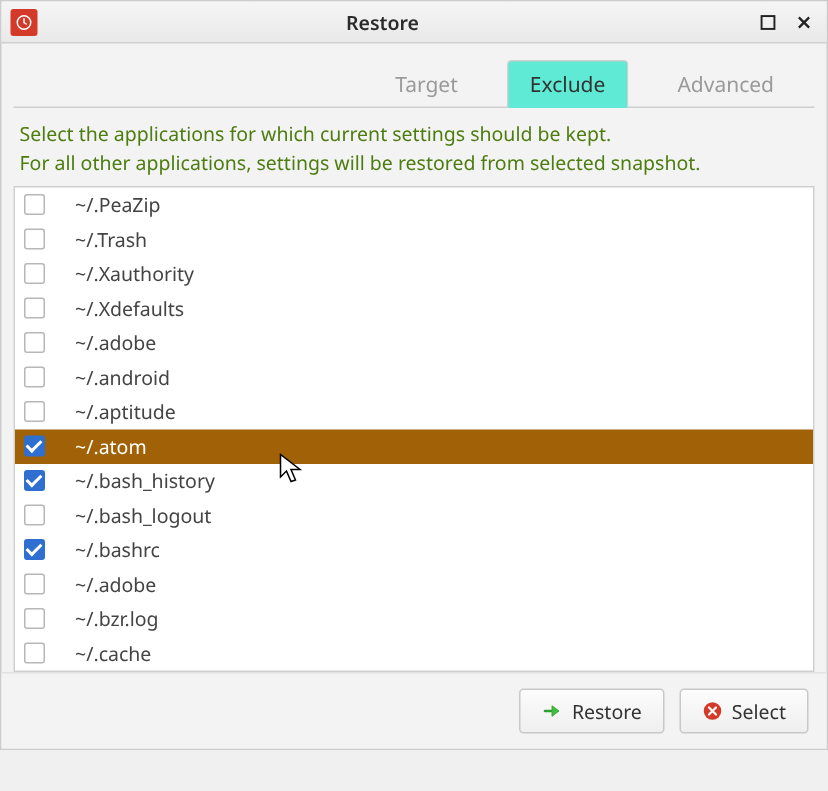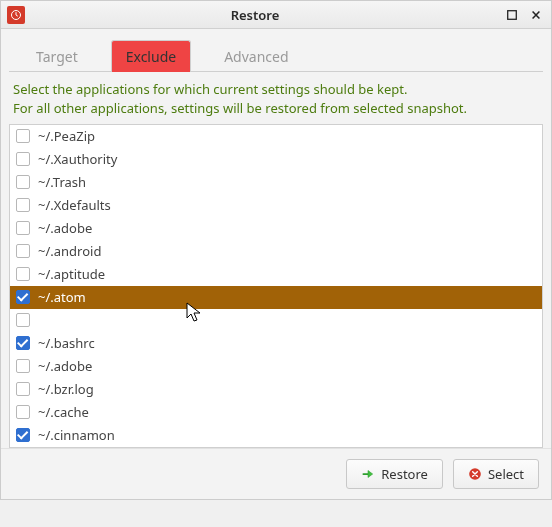--- a/index.html
+++ b/index.html
@@ -58,33 +58,34 @@
     flex-direction: column;
     padding: 6px 8px 0 8px;
     overflow: hidden;
   }
   .tabs {
     display: flex;
     align-items: flex-end;
     gap: 18px;
     padding: 4px 12px 0 12px;
     font-size: 14px;
+    justify-content: flex-end;
   }
   .tab {
     padding: 6px 14px;
     color: #9a9a9a;
     cursor: pointer;
     border: 1px solid transparent;
     border-bottom: none;
     position: relative;
     top: 1px;
   }
   .tab.active {
     color: #333;
-    background: #ef4444;
+    background: #5eead4;
     border-color: #cfcfcf;
     border-radius: 3px 3px 0 0;
   }
   .tab-underline {
     height: 1px;
     background: #cfcfcf;
     margin: 0 0 6px 0;
   }
   .instructions {
     color: #4d7c0f;
@@ -105,21 +106,21 @@
     overflow-y: scroll;
   }
   .list-scroll::-webkit-scrollbar { width: 11px; }
   .list-scroll::-webkit-scrollbar-track { background: #f0f0f0; }
   .list-scroll::-webkit-scrollbar-thumb { background: #c4c4c4; border-radius: 5px; }
   .row {
     display: flex;
     align-items: center;
     height: 23px;
     padding: 0 6px;
-    gap: 8px;
+    gap: 20px;
     color: #444;
     font-size: 13px;
     cursor: default;
   }
   .row.selected {
     background: #a16207;
     color: #fff;
   }
   .checkbox {
     width: 14px; height: 14px;
@@ -210,25 +211,25 @@
     </div>
 
     <div class="list-wrap">
       <div class="list-scroll" id="list">
           <div class="row">
             <div class="checkbox"></div>
             <span>~/.PeaZip</span>
           </div>
           <div class="row">
             <div class="checkbox"></div>
+            <span>~/.Trash</span>
+          </div>
+          <div class="row">
+            <div class="checkbox"></div>
             <span>~/.Xauthority</span>
-          </div>
-          <div class="row">
-            <div class="checkbox"></div>
-            <span>~/.Trash</span>
           </div>
           <div class="row">
             <div class="checkbox"></div>
             <span>~/.Xdefaults</span>
           </div>
           <div class="row">
             <div class="checkbox"></div>
             <span>~/.adobe</span>
           </div>
           <div class="row">
@@ -237,21 +238,26 @@
           </div>
           <div class="row">
             <div class="checkbox"></div>
             <span>~/.aptitude</span>
           </div>
           <div class="row selected">
             <div class="checkbox checked"></div>
             <span>~/.atom</span>
           </div>
           <div class="row">
-            <div class="checkbox"></div>
+            <div class="checkbox checked"></div>
+            <span>~/.bash_history</span>
+          </div>
+          <div class="row">
+            <div class="checkbox"></div>
+            <span>~/.bash_logout</span>
           </div>
           <div class="row">
             <div class="checkbox checked"></div>
             <span>~/.bashrc</span>
           </div>
           <div class="row">
             <div class="checkbox"></div>
             <span>~/.adobe</span>
           </div>
           <div class="row">

